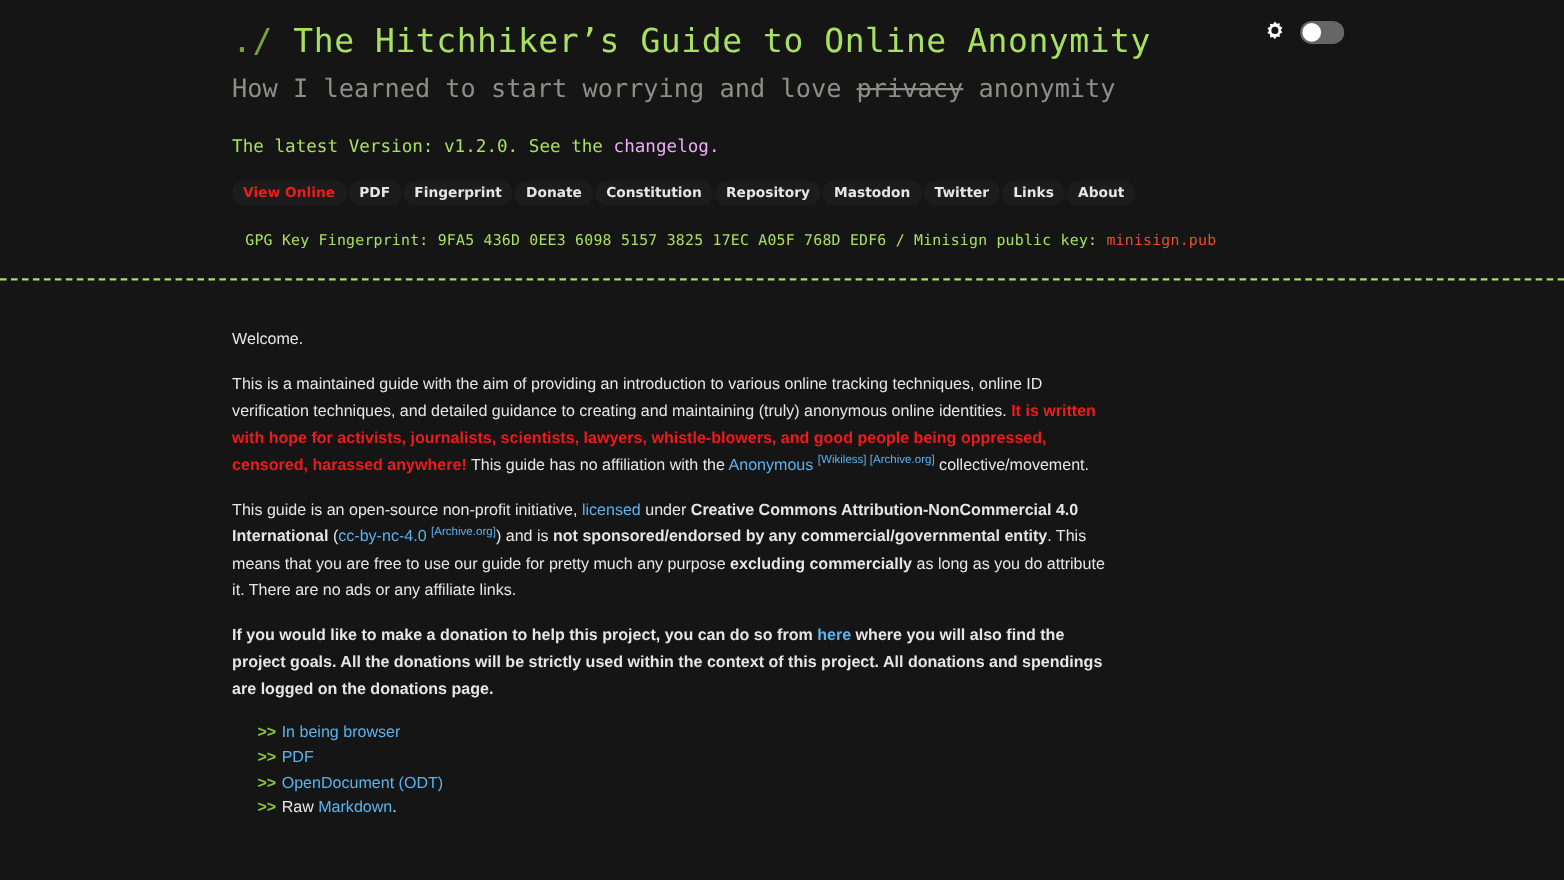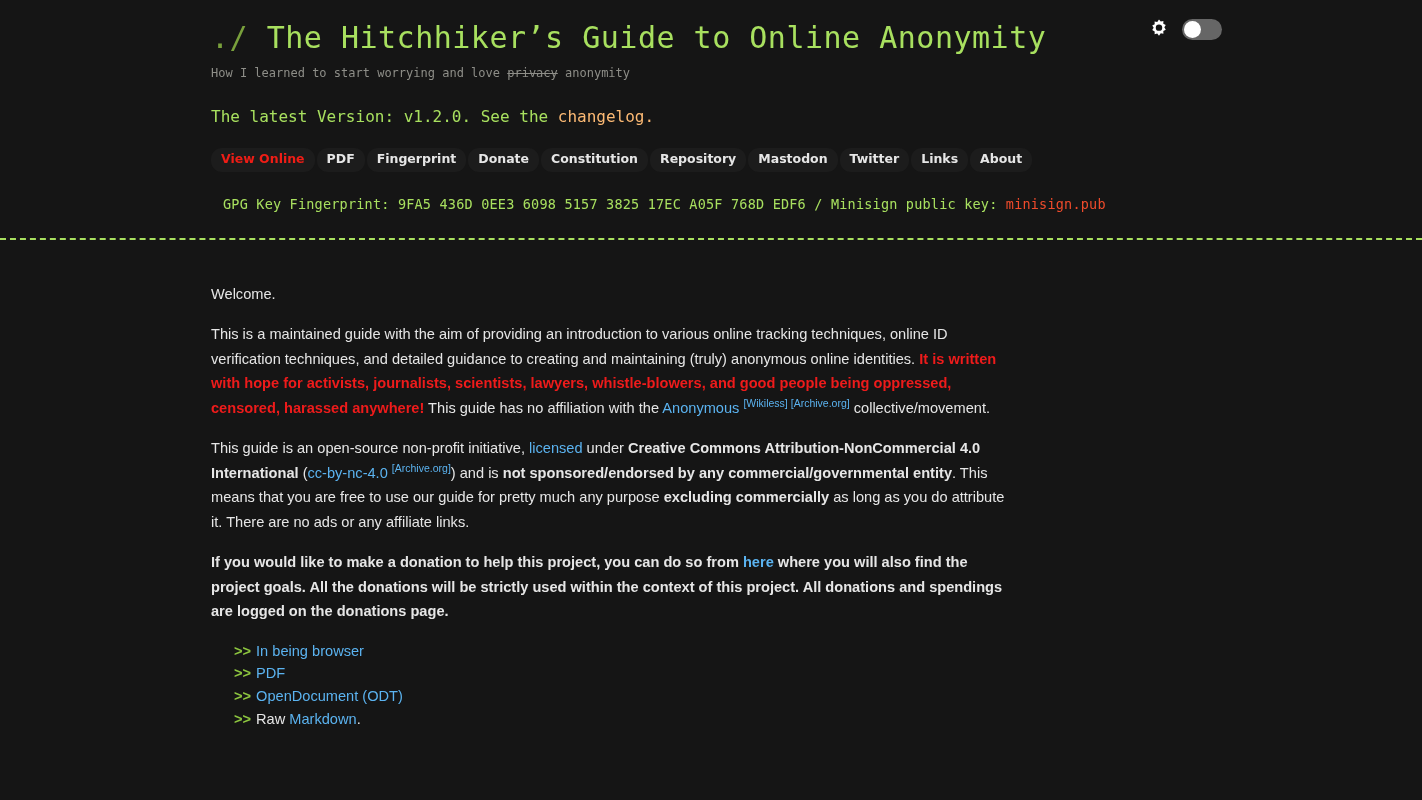--- a/index.html
+++ b/index.html
@@ -60,36 +60,36 @@
     font-size: 30px;
     font-weight: normal;
     letter-spacing: 0.5px;
     margin: 0;
     line-height: 1.35;
     color: #a8e05f;
   }
   .site-title .prefix { color: #79a03c; }
   .site-subtitle {
     font-family: "DejaVu Sans Mono", "Liberation Mono", monospace;
-    font-size: 12px;
+    font-size: 23px;
     color: #8e8e88;
     margin: 6px 0 1px 0;
     font-weight: normal;
     line-height: 1.4;
   }
   .site-subtitle .struck { text-decoration: line-through; }
 
   .version-line {
     font-family: "DejaVu Sans Mono", "Liberation Mono", monospace;
     font-size: 16px;
     color: #a8e05f;
     margin: 26px 0 0 0;
   }
   .version-line .changelog {
-    color: #fdba74;
+    color: #f0abfc;
     text-decoration: none;
     cursor: pointer;
   }
 
   .navbar {
     margin: 22px 0 0 0;
     display: flex;
     flex-wrap: wrap;
     align-items: center;
     gap: 2px;

